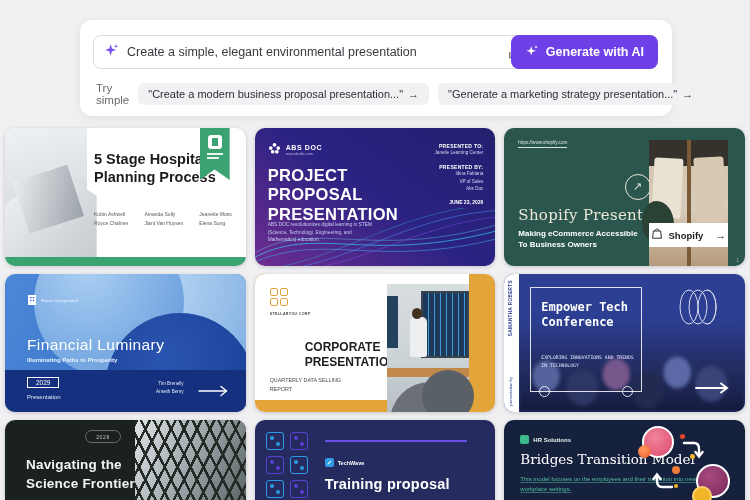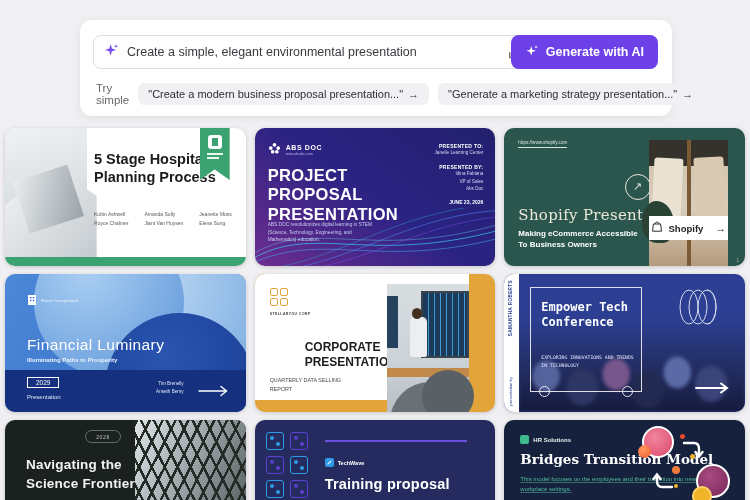--- a/index.html
+++ b/index.html
@@ -83,21 +83,21 @@
   .c3-photo { position:absolute; left:60%; right:7%; top:9%; bottom:0;
               background:linear-gradient(180deg,#cfc2ad 0%,#d8cdbb 55%,#b59a7c 100%); }
   .c3-rack { position:absolute; left:0; right:0; top:0; height:20%; background:#35312b; }
   .c3-pole { position:absolute; left:48%; top:0; bottom:0; width:4px; background:#7c5a36; }
   .c3-shirt-a { position:absolute; left:6%; top:14%; width:36%; height:48%; background:#e9e2d2;
                 transform:rotate(3deg); border-radius:3px; }
   .c3-shirt-b { position:absolute; right:4%; top:13%; width:38%; height:52%; background:#d9c9b2;
                 transform:rotate(-3deg); border-radius:3px; }
   .c3-plant { position:absolute; left:-8%; bottom:18%; width:40%; height:34%; background:#2a4234;
               border-radius:50% 60% 40% 50%; }
-  .c3-bar { position:absolute; left:0; right:0; bottom:26px; height:24px; background:#fff;
+  .c3-bar { position:absolute; left:0; right:0; bottom:19px; height:24px; background:#fff;
             display:flex; align-items:center; justify-content:center; gap:6px; }
   .c3-brand { font-size:9.5px; font-weight:bold; color:#222; }
   .c3-bar-arrow { font-size:11px; color:#222; margin-left:6px; }
   .c3-page { position:absolute; right:6px; bottom:3px; font-size:4.5px; color:#9fb8ae; }
 
   
   .c4 { background:linear-gradient(120deg,#4c88d8 0%,#2d63bc 100%); }
   .c4-circ1 { position:absolute; left:12%; top:-34%; width:150px; height:150px; border-radius:50%;
               background:radial-gradient(circle at 35% 30%,#a9cef2,#5b93d8); }
   .c4-circ2 { position:absolute; right:-8%; top:-40%; width:190px; height:190px; border-radius:50%;
@@ -203,21 +203,21 @@
   .c8-brand-name { font-size:5.5px; font-weight:bold; color:#fff; }
   .c8-title { position:absolute; left:70px; top:56px; font-size:14.5px; font-weight:bold; color:#fff;
               letter-spacing:.2px; }
 
   
   .c9 { background:#16213d; }
   .c9-logo { position:absolute; left:16px; top:15px; display:flex; align-items:center; gap:4px; }
   .c9-logo-sq { width:9px; height:9px; background:#3dba8c; border-radius:2px; }
   .c9-logo-name { font-size:6px; font-weight:bold; color:#e8f5f0; }
   .c9-title { position:absolute; left:16px; top:31px; font-family:"DejaVu Serif",serif;
-              font-size:13.5px; font-weight:bold; color:#fff; }
+              font-size:13.5px; font-weight:normal; color:#fff; }
   .c9-desc { position:absolute; left:16px; top:54px; width:180px; font-size:6px; color:#52bfa2;
              line-height:1.7; text-decoration:underline; text-decoration-color:rgba(82,191,162,.5); }
   .c9-circleA { position:absolute; left:138px; top:6px; width:32px; height:32px; border-radius:50%;
                 background:radial-gradient(circle at 40% 35%,#f2849c,#d9496c); border:2px solid #fff; }
   .c9-circleA::after { content:""; position:absolute; left:-6px; bottom:-2px; width:13px; height:13px;
                 border-radius:50%; background:radial-gradient(circle at 40% 35%,#ff9a62,#ef5a2a); }
   .c9-circleB { position:absolute; left:192px; top:44px; width:34px; height:34px; border-radius:50%;
                 background:radial-gradient(circle at 40% 35%,#a84a80,#77275a); border:2px solid #fff; }
   .c9-coin { position:absolute; left:188px; top:66px; width:20px; height:20px; border-radius:50%;
              background:#f0b429; border:2px solid #ffd46a; }

